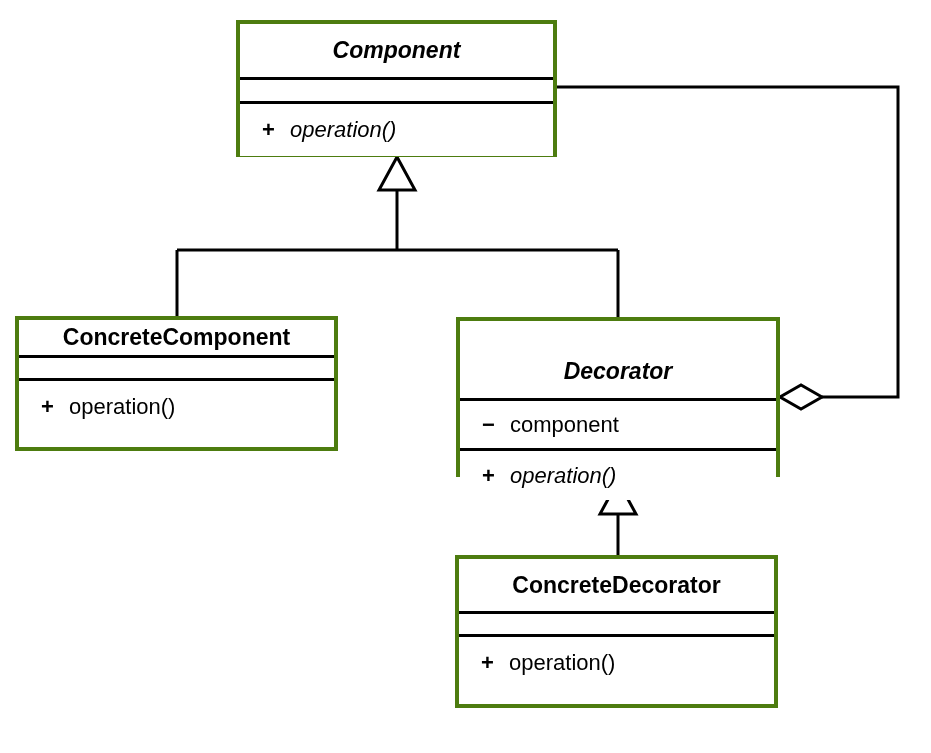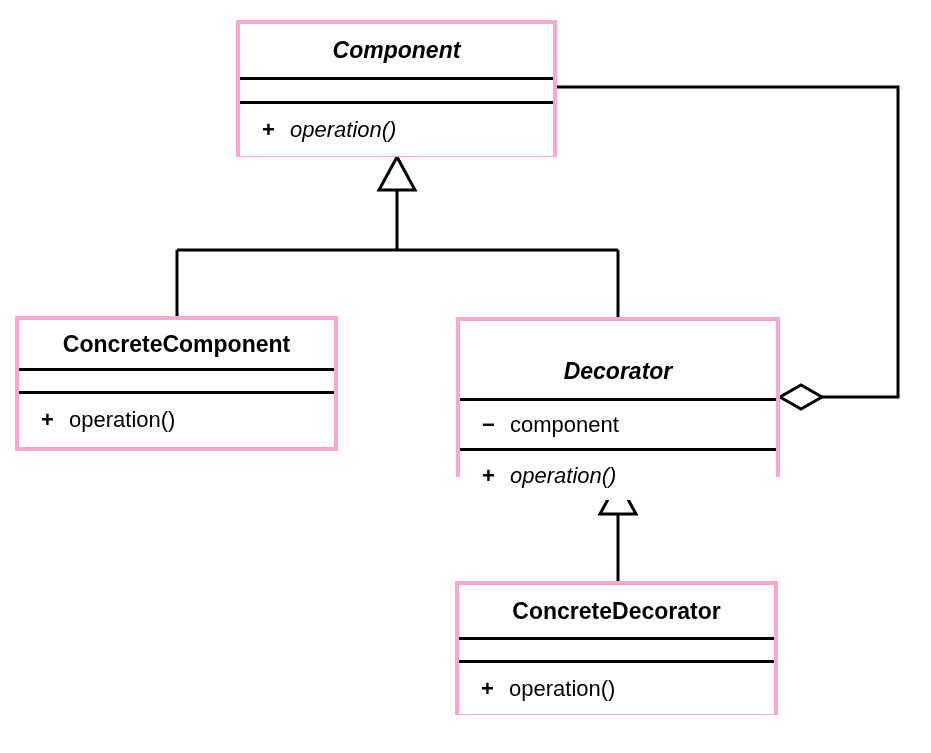--- a/index.html
+++ b/index.html
@@ -21,21 +21,21 @@
   #edge-layer {
     position: absolute;
     left: 0;
     top: 0;
     width: 931px;
     height: 753px;
   }
   .uml-class {
     position: absolute;
     box-sizing: border-box;
-    border: 4px solid #f9a8d4;
+    border: 4px solid #4d7c0f;
     background: #ffffff;
     z-index: 2;
   }
   .compartment {
     box-sizing: border-box;
     background: #ffffff;
     display: flex;
     align-items: center;
   }
   .compartment.title {
@@ -116,21 +116,21 @@
     <div class="divider"></div>
     <div class="compartment members" style="height:52px;">
       <div class="member-row">
         <span class="visibility">+</span>
         <span class="member-name abstract">operation()</span>
       </div>
     </div>
   </div>
 
   <div class="uml-class" id="class-concrete-component" style="left:15px; top:316px; width:323px; height:135px;">
-    <div class="compartment title" style="height:48px;border-radius:8px;">
+    <div class="compartment title" style="height:35px;border-radius:8px;">
       <span class="cls-name">ConcreteComponent</span>
     </div>
     <div class="divider"></div>
     <div class="compartment empty-compartment" style="height:20px;"></div>
     <div class="divider"></div>
     <div class="compartment members" style="height:51px;">
       <div class="member-row">
         <span class="visibility">+</span>
         <span class="member-name">operation()</span>
       </div>
@@ -150,21 +150,21 @@
     </div>
     <div class="divider"></div>
     <div class="compartment members" style="height:49px;">
       <div class="member-row">
         <span class="visibility">+</span>
         <span class="member-name abstract">operation()</span>
       </div>
     </div>
   </div>
 
-  <div class="uml-class" id="class-concrete-decorator" style="left:455px; top:581px; width:323px; height:134px;">
+  <div class="uml-class" id="class-concrete-decorator" style="left:455px; top:555px; width:323px; height:153px;">
     <div class="compartment title" style="height:52px;">
       <span class="cls-name">ConcreteDecorator</span>
     </div>
     <div class="divider"></div>
     <div class="compartment empty-compartment" style="height:20px;"></div>
     <div class="divider"></div>
     <div class="compartment members" style="height:51px;">
       <div class="member-row">
         <span class="visibility">+</span>
         <span class="member-name">operation()</span>

